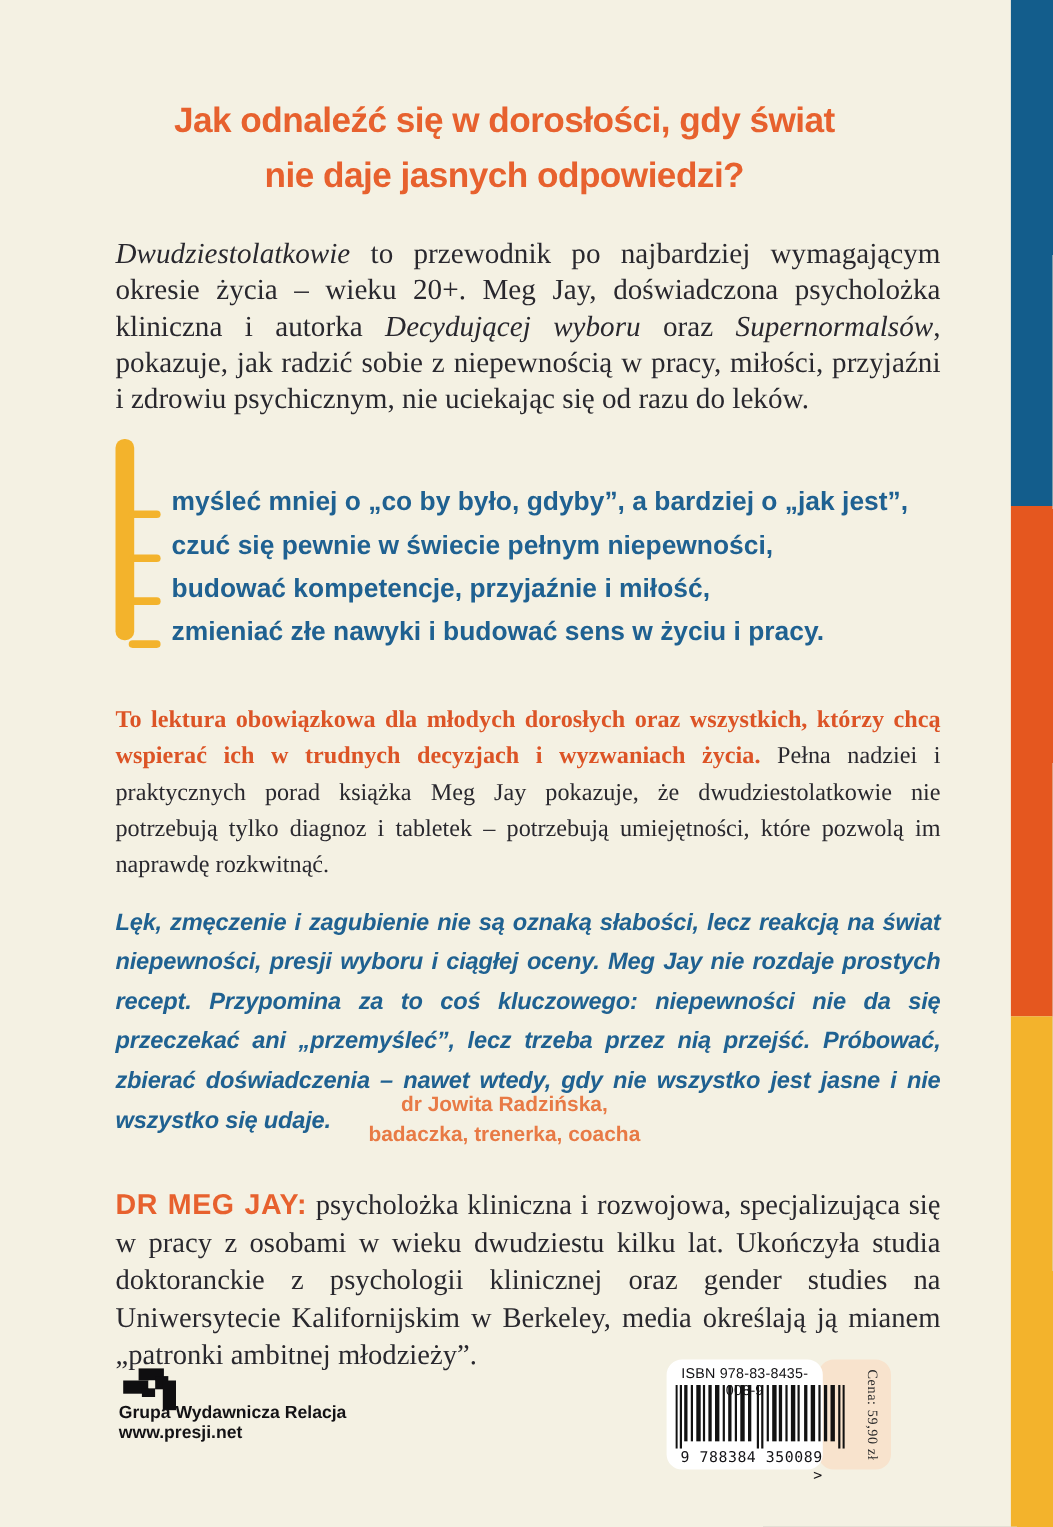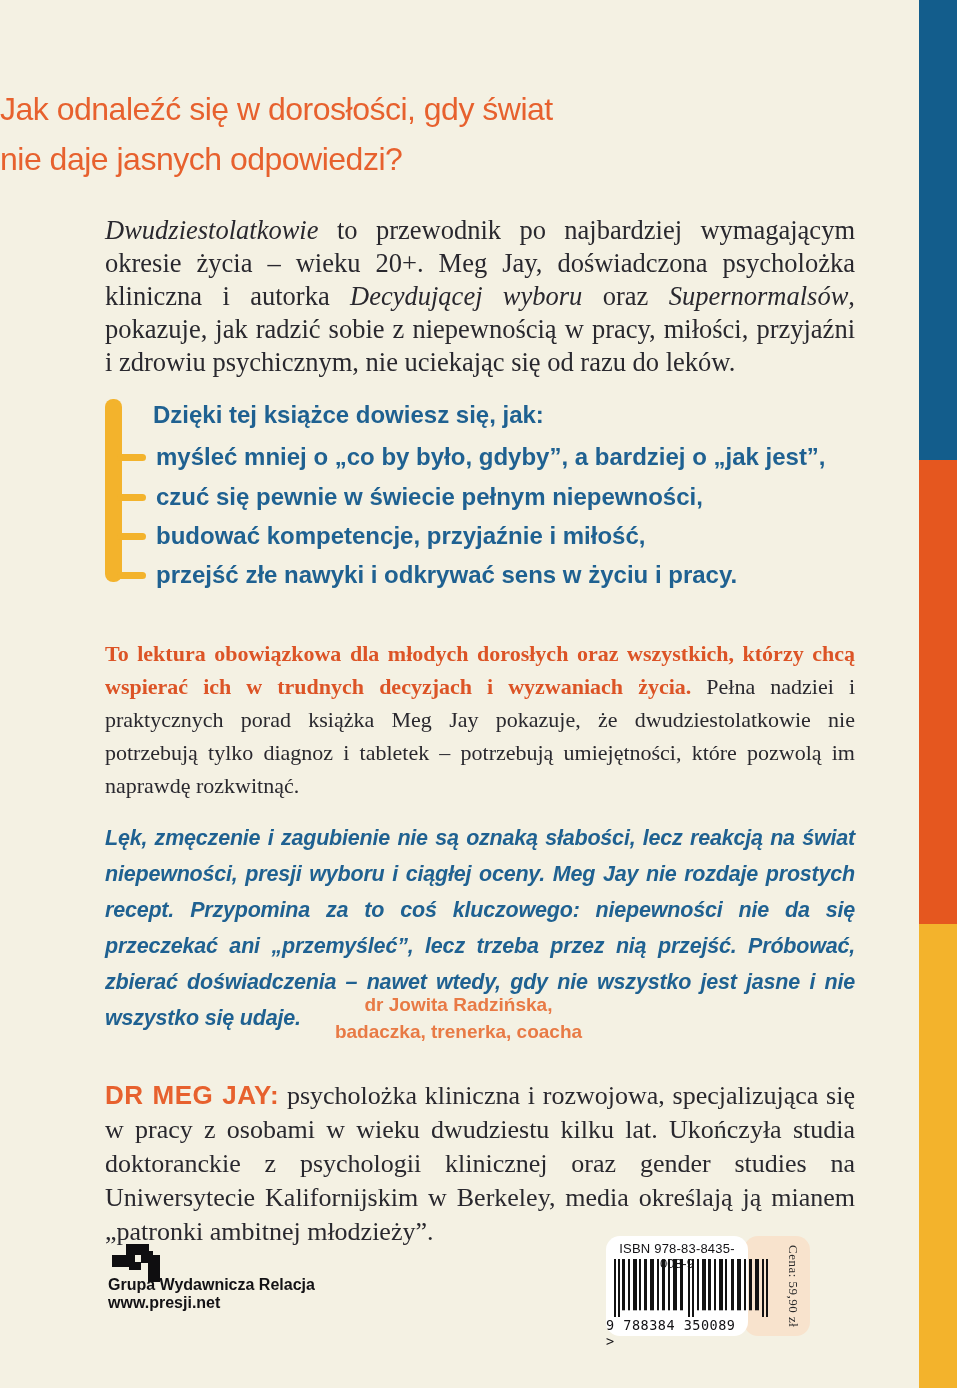--- a/index.html
+++ b/index.html
@@ -9,32 +9,32 @@
   }
   *{margin:0;padding:0;box-sizing:border-box}
   body{background:#888;font-family:"Liberation Sans","DejaVu Sans",sans-serif}
   #page{position:relative;width:957px;height:1388px;background:var(--bg,#f4f1e3);overflow:hidden;margin:0 auto}
 
   .stripe{position:absolute;right:0;width:38px}
   .stripe.blue{top:0;height:460px;background:var(--stripe-blue)}
   .stripe.orange{top:460px;height:464px;background:var(--stripe-orange)}
   .stripe.yellow{top:924px;height:464px;background:var(--stripe-yellow)}
 
-  .heading{position:absolute;left:0;top:84px;width:917px;
-    font-weight:400;font-size:32px;line-height:50px;letter-spacing:-0.5px;color:var(--heading-orange)}
+  .heading{position:absolute;left:0;top:84px;width:917px;text-align:center;
+    font-weight:700;font-size:32px;line-height:50px;letter-spacing:-0.5px;color:var(--heading-orange)}
 
   .serif-par{position:absolute;left:105px;width:750px;text-align:justify;
     font-family:"Liberation Serif","DejaVu Serif",serif;color:var(--text-dark)}
   .intro{top:214px;font-size:26.5px;line-height:33px}
   .intro i{}
 
   .benefits{position:absolute;left:105px;top:399px;width:760px;height:195px}
   .benefits .bar{position:absolute;left:0;top:0;width:17px;height:183px;border-radius:8px;background:var(--stripe-yellow)}
   .b-header{position:absolute;left:48px;top:2px;font-weight:600;font-size:24px;color:var(--text-blue)}
-  .b-item{position:absolute;left:12px;display:flex;align-items:center;gap:10px}
+  .b-item{position:absolute;left:12px;display:flex;align-items:flex-end;gap:10px}
   .b-item .dash{width:29px;height:7px;border-radius:4px;background:var(--stripe-yellow);flex:0 0 auto}
   .b-item .b-text{font-weight:600;font-size:24px;color:var(--text-blue);white-space:nowrap}
   .b-item.i1{top:44px}.b-item.i2{top:84px}.b-item.i3{top:123px}.b-item.i4{top:162px}
 
   .recommendation{top:637px;font-size:22px;line-height:33px}
   .recommendation strong{color:var(--lead-orange);font-weight:700}
 
   .review{position:absolute;left:105px;top:820px;width:750px;text-align:justify;
     font-style:italic;font-weight:600;font-size:21.5px;line-height:36px;letter-spacing:-0.2px;color:var(--text-blue)}
 
@@ -49,57 +49,56 @@
   .publisher{position:absolute;left:108px;top:1276px;font-weight:700;font-size:16px;line-height:18px;color:var(--ink)}
 
   .price-tab{position:absolute;left:744px;top:1236px;width:66px;height:100px;background:var(--tab-peach);border-radius:14px}
   .price-vert{position:absolute;left:776px;top:1236px;width:34px;height:100px;display:flex;align-items:center;justify-content:center}
   .price-vert span{writing-mode:vertical-rl;text-orientation:mixed;
     font-family:"Liberation Serif","DejaVu Serif",serif;font-size:13px;letter-spacing:0.5px;color:#2a2a2a}
 
   .isbn-box{position:absolute;left:606px;top:1236px;width:142px;height:100px;background:#fff;border-radius:14px}
   .isbn-label{position:absolute;left:0;right:0;top:5px;text-align:center;font-size:13px;letter-spacing:0.2px;color:var(--ink)}
   .bars{position:absolute;left:8px;top:23px;width:154px;height:58px}
-  .digits{position:absolute;left:0;right:0;top:81px;text-align:left;
+  .digits{position:absolute;left:0;right:0;top:81px;text-align:right;
     font-family:"DejaVu Sans Mono",monospace;font-size:13.5px;letter-spacing:0.5px;color:var(--ink)}
 </style>
 </head>
 <body>
 
 <div id="page">
 
   <div class="stripe blue"></div>
   <div class="stripe orange"></div>
   <div class="stripe yellow"></div>
 
   <div class="heading">
     <div>Jak odnaleźć się w dorosłości, gdy świat</div>
     <div>nie daje jasnych odpowiedzi?</div>
   </div>
 
   <div class="serif-par intro"><i>Dwudziestolatkowie</i> to przewodnik po najbardziej wymagającym okresie życia – wieku 20+. Meg Jay, doświadczona psycholożka kliniczna i autorka <i>Decydującej wyboru</i> oraz <i>Supernormalsów</i>, pokazuje, jak radzić sobie z niepewnością w pracy, miłości, przyjaźni i zdrowiu psychicznym, nie uciekając się od razu do leków.</div>
 
   <div class="benefits">
     <div class="bar"></div>
-    <div class="b-header">Dzięki tej książce dowiesz się, jak:</div>
     <div class="b-item i1">
       <span class="dash"></span>
       <span class="b-text">myśleć mniej o „co by było, gdyby”, a bardziej o „jak jest”,</span>
     </div>
     <div class="b-item i2">
       <span class="dash"></span>
       <span class="b-text">czuć się pewnie w świecie pełnym niepewności,</span>
     </div>
     <div class="b-item i3">
       <span class="dash"></span>
       <span class="b-text">budować kompetencje, przyjaźnie i miłość,</span>
     </div>
     <div class="b-item i4">
       <span class="dash"></span>
-      <span class="b-text">przejść złe nawyki i odkrywać sens w życiu i pracy.</span>
+      <span class="b-text">zmieniać złe nawyki i budować sens w życiu i pracy.</span>
     </div>
   </div>
 
   <div class="serif-par recommendation"><strong>To lektura obowiązkowa dla młodych dorosłych oraz wszystkich, którzy chcą wspierać ich w trudnych decyzjach i wyzwaniach życia.</strong> Pełna nadziei i praktycznych porad książka Meg Jay pokazuje, że dwudziestolatkowie nie potrzebują tylko diagnoz i tabletek – potrzebują umiejętności, które pozwolą im naprawdę rozkwitnąć.</div>
 
   <div class="review">Lęk, zmęczenie i zagubienie nie są oznaką słabości, lecz reakcją na świat niepewności, presji wyboru i ciągłej oceny. Meg Jay nie rozdaje prostych recept. Przypomina za to coś kluczowego: niepewności nie da się przeczekać ani „przemyśleć”, lecz trzeba przez nią przejść. Próbować, zbierać doświadczenia – nawet wtedy, gdy nie wszystko jest jasne i nie wszystko się udaje.</div>
 
   <div class="attribution">
     <div>dr Jowita Radzińska,</div>
     <div>badaczka, trenerka, coacha</div>

